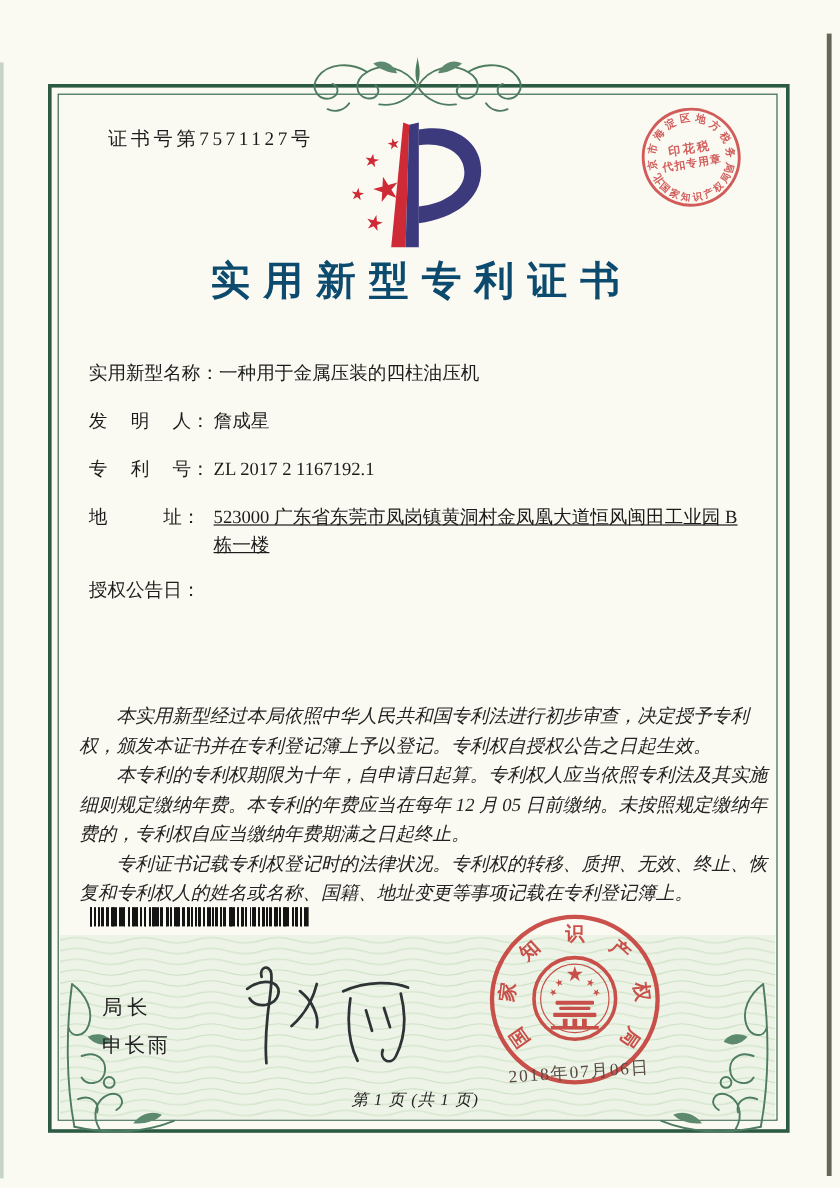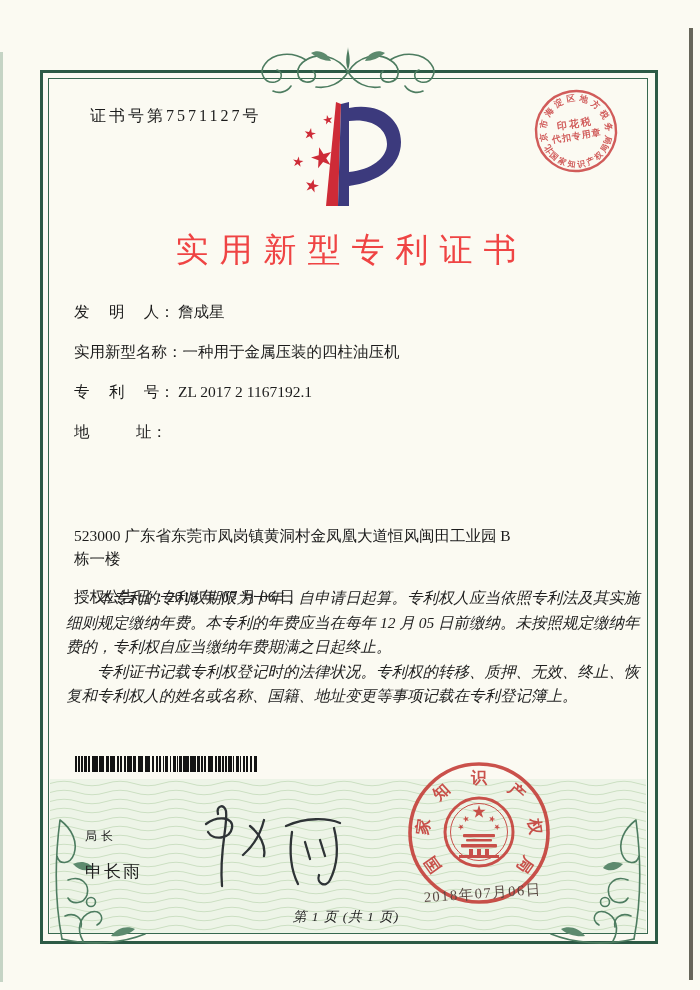--- a/index.html
+++ b/index.html
@@ -13,49 +13,49 @@
   
   .scan-right-line{left:689px;top:28px;width:4px;height:952px;background:#4b4a40;opacity:.85;}
   .scan-left-strip{left:0;top:52px;width:3px;height:930px;background:#b8cbb9;opacity:.8;}
   
   .frame-outer{left:40px;top:70px;width:612px;height:868px;border:3px solid #2c5a45;background:transparent;}
   .frame-inner{left:48px;top:78px;width:598px;height:854px;border:1px solid #37684f;}
   
   .cert-number{left:90px;top:106px;font-size:16px;letter-spacing:3px;}
   .logo{left:287px;top:100px;width:120px;height:112px;}
   .page-title{left:40px;top:212px;width:612px;text-align:center;
-    font-size:33px;font-weight:400;letter-spacing:11px;text-indent:11px;color:#ef4444;margin-top:16px;}
+    font-size:33px;font-weight:700;letter-spacing:11px;text-indent:11px;color:#0c4a6e;}
   
   .fields{left:74px;top:300px;width:542px;font-size:15.5px;line-height:23px;}
   .field-row{display:flex;margin-bottom:17px;}
-  .field-row.tight{margin-bottom:15px;flex-direction:column;}
+  .field-row.tight{margin-bottom:15px;}
   .f-label{flex:0 0 104px;white-space:pre;}
   .f-value{flex:1;}
   .row-split{display:flex;justify-content:space-between;margin-bottom:0;}
   .pair{display:flex;}
   .pair .f-label{flex:0 0 auto;}
-  .addr .f-value{max-width:452px;}
+  .addr .f-value{max-width:452px;text-decoration:underline;}
   
   .paragraphs{left:66px;top:586px;width:578px;font-size:15.5px;line-height:24.5px;color:#222;}
   .paragraphs p{margin:0;text-indent:2em;font-style:italic;}
   
   .barcode{left:75px;top:756px;width:182px;height:16px;
     background:
       repeating-linear-gradient(90deg,#141414 0 1.5px,transparent 1.5px 3.5px),
       repeating-linear-gradient(90deg,#141414 0 1px,transparent 1px 6.5px),
       repeating-linear-gradient(90deg,#141414 0 2px,transparent 2px 9px);
   }
   
   .wave-band{left:50px;top:779px;width:596px;height:154px;}
   .corner-orn{width:96px;height:130px;}
   .corner-left{left:51px;top:818px;}
   .corner-right{left:549px;top:818px;transform:scale(-1,1);}
   .top-orn{left:243px;top:46px;width:210px;height:52px;}
   
-  .sig-title{left:85px;top:828px;font-size:12px;letter-spacing:4px;color:#222;}
+  .sig-title{left:85px;top:828px;font-size:17px;letter-spacing:4px;color:#222;}
   .sig-name{left:85px;top:860px;font-size:17px;letter-spacing:2px;color:#222;text-align:right;}
   .signature-svg{left:188px;top:798px;width:165px;height:96px;}
   
   .grant-seal{left:403px;top:760px;width:152px;height:152px;}
   .tax-stamp{left:532px;top:87px;width:88px;height:88px;transform:rotate(-9deg);}
   
   .page-footer{left:40px;top:908px;width:612px;text-align:center;font-size:13.5px;letter-spacing:1px;color:#222;font-style:italic;}
   svg text{font-family:"Liberation Serif","DejaVu Serif",serif;}
 </style>
 </head>
@@ -104,44 +104,44 @@
     <use href="#star-a" transform="translate(35,58) scale(11) rotate(-15)"></use>
     <use href="#star-a" transform="translate(11,62) scale(5.5) rotate(8)"></use>
     <use href="#star-a" transform="translate(25,86) scale(7) rotate(14)"></use>
   </g>
 </svg>
 
 <div class="abs page-title">实用新型专利证书</div>
 
 <div class="abs fields">
   <div class="field-row">
+    <span class="f-label">实用新型名称：</span>
+    <span class="f-value">一种用于金属压装的四柱油压机</span>
+  </div>
+  <div class="field-row">
     <span class="f-label">发 　明 　人：</span>
     <span class="f-value">詹成星</span>
-  </div>
-  <div class="field-row">
-    <span class="f-label">实用新型名称：</span>
-    <span class="f-value">一种用于金属压装的四柱油压机</span>
   </div>
   <div class="field-row">
     <span class="f-label">专 　利 　号：</span>
     <span class="f-value">ZL 2017 2 1167192.1</span>
   </div>
   <div class="field-row tight addr">
     <span class="f-label">地　　　址：</span>
     <span class="f-value">523000 广东省东莞市凤岗镇黄洞村金凤凰大道恒风闽田工业园 B 栋一楼</span>
   </div>
   <div class="field-row row-split">
     <span class="pair">
       <span class="f-label">授权公告日：</span>
-      <span class="f-value">2018 年 07 月 06 日</span>
     </span>
   </div>
 </div>
 
 <div class="abs paragraphs">
+  <p>本实用新型经过本局依照中华人民共和国专利法进行初步审查，决定授予专利权，颁发本证书并在专利登记簿上予以登记。专利权自授权公告之日起生效。</p>
   <p>本专利的专利权期限为十年，自申请日起算。专利权人应当依照专利法及其实施细则规定缴纳年费。本专利的年费应当在每年 12 月 05 日前缴纳。未按照规定缴纳年费的，专利权自应当缴纳年费期满之日起终止。</p>
   <p>专利证书记载专利权登记时的法律状况。专利权的转移、质押、无效、终止、恢复和专利权人的姓名或名称、国籍、地址变更等事项记载在专利登记簿上。</p>
 </div>
 
 <div class="abs barcode"></div>
 
 <svg class="abs wave-band" viewBox="0 0 596 154" preserveAspectRatio="none">
   <defs>
     <pattern id="wavepat" width="56" height="9" patternUnits="userSpaceOnUse">
       <path d="M0,4.5 Q14,0 28,4.5 T56,4.5" fill="none" stroke="#cbdfc2" stroke-width="1"></path>

